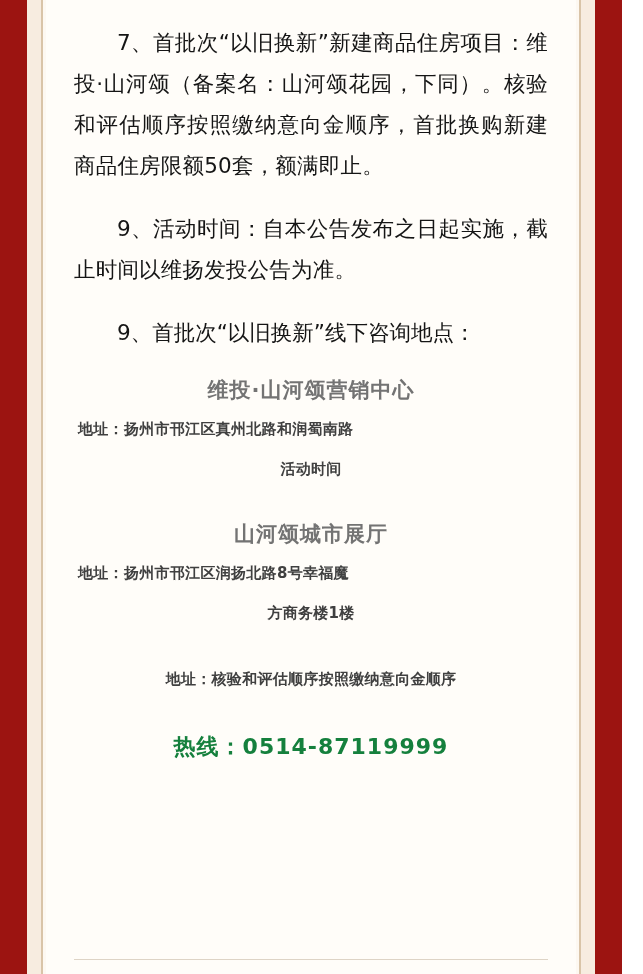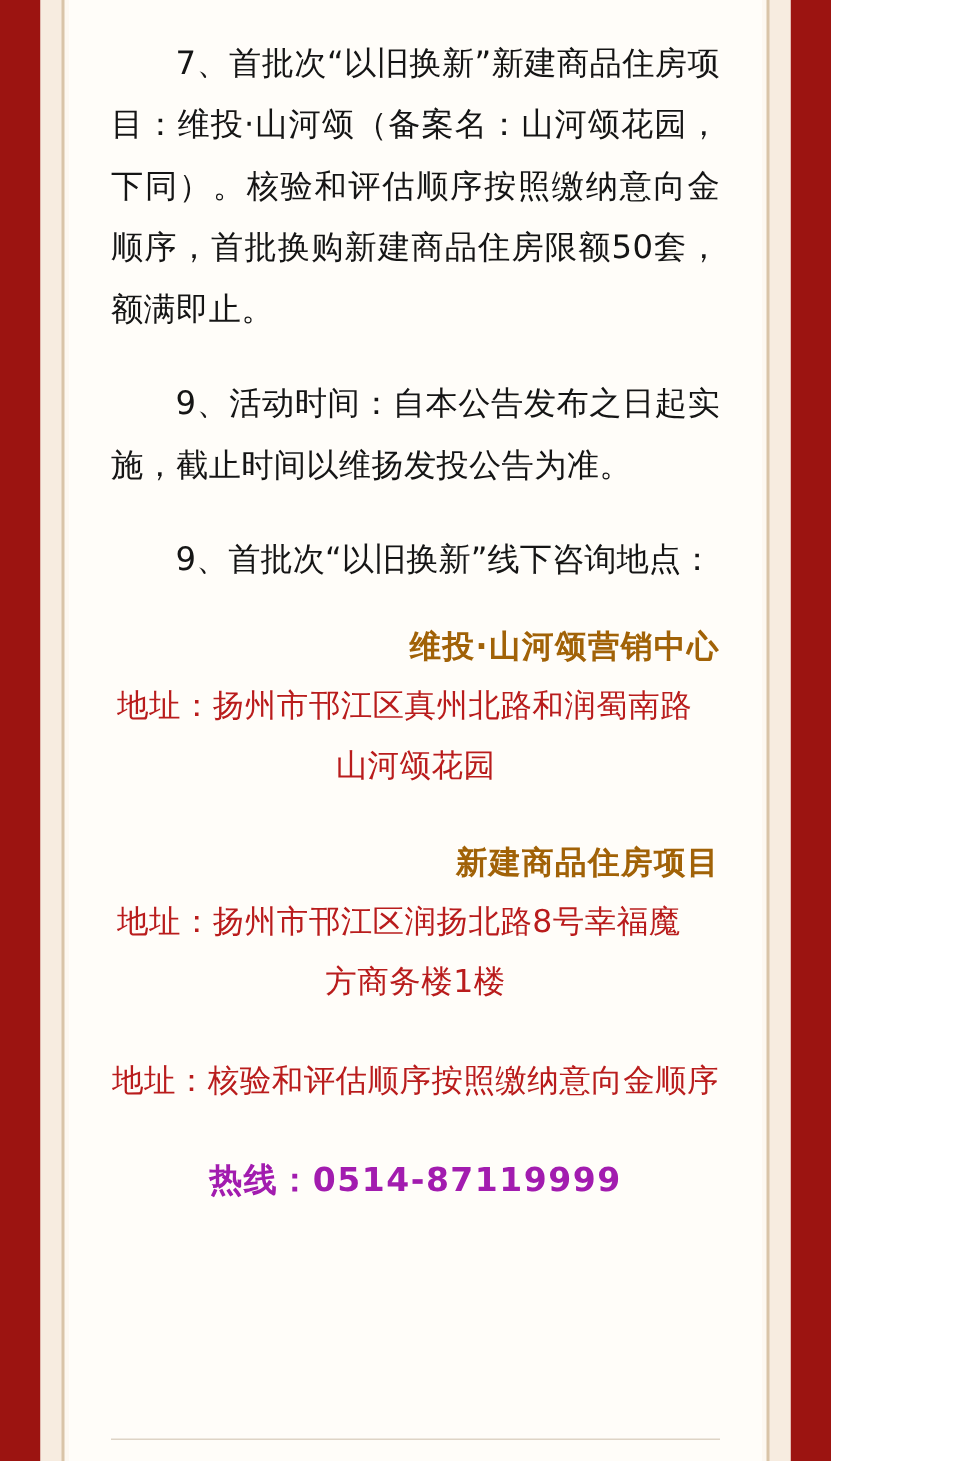--- a/index.html
+++ b/index.html
@@ -9,21 +9,21 @@
   }
   body {
     width: 643px;
     height: 974px;
     overflow: hidden;
     font-family: "DejaVu Sans", "Liberation Sans", sans-serif;
   }
 
   .page {
     position: relative;
-    width: 554px;
+    width: 622px;
     height: 974px;
     background: #fdf8f1;
     box-sizing: border-box;
   }
 
   
   .band {
     position: absolute;
     top: 0;
     bottom: 0;
@@ -92,44 +92,44 @@
     margin: 12px 0 18px 0;
     text-indent: 2em;
   }
 
   .addr-block {
     margin: 0 0 26px 0;
   }
   .addr-name {
     font-size: 21px;
     font-weight: bold;
-    color: #a16207;
-    text-align: right;
+    color: #737373;
+    text-align: center;
     line-height: 38px;
     letter-spacing: 1px;
   }
   .addr-line {
-    font-size: 21px;
-    font-weight: normal;
-    color: #b91c1c;
+    font-size: 15px;
+    font-weight: bold;
+    color: #404040;
     text-align: center;
     line-height: 40px;
     letter-spacing: 0.3px;
   }
   .addr-line.justified {
     text-align: justify;
     text-justify: inter-ideograph;
     padding: 0 4px;
   }
   .addr-line.justified > span { display: inline; }
 
   .hotline {
     font-size: 22px;
     font-weight: bold;
-    color: #a21caf;
+    color: #15803d;
     text-align: center;
     line-height: 44px;
     margin-top: 14px;
     letter-spacing: 1px;
   }
 
   .bottom-rule {
     position: absolute;
     left: 74px;
     right: 74px;
@@ -161,25 +161,25 @@
 
     <p class="para indent">9、活动时间：自本公告发布之日起实施，截止时间以维扬发投公告为准。</p>
 
     <div class="section-title">9、首批次“以旧换新”线下咨询地点：</div>
 
     <div class="addr-block">
       <div class="addr-name">维投·山河颂营销中心</div>
       <div class="addr-line justified">
         <span>地址：</span><span>扬州市邗江区真州北路和润蜀南路</span>
       </div>
-      <div class="addr-line">山河颂花园</div>
+      <div class="addr-line">活动时间</div>
     </div>
 
     <div class="addr-block">
-      <div class="addr-name">新建商品住房项目</div>
+      <div class="addr-name">山河颂城市展厅</div>
       <div class="addr-line justified">
         <span>地址：</span><span>扬州市邗江区润扬北路8号幸福魔</span>
       </div>
       <div class="addr-line">方商务楼1楼</div>
     </div>
 
     <div class="addr-block">
       <div class="addr-line">
         <span>地址：</span><span>核验和评估顺序按照缴纳意向金顺序</span>
       </div>

